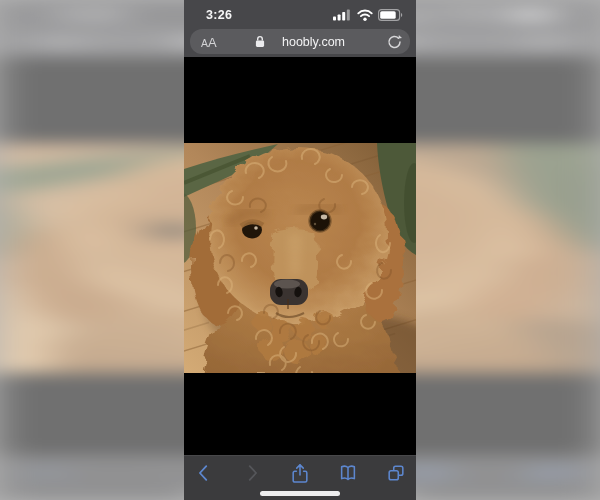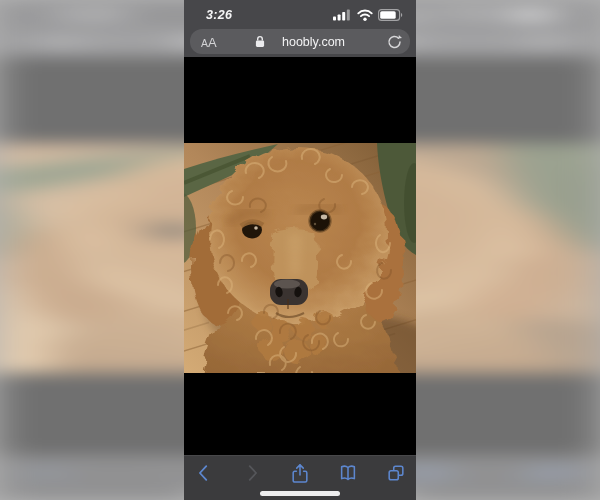--- a/index.html
+++ b/index.html
@@ -13,21 +13,21 @@
               filter:blur(8px); transform:scaleX(2.62); transform-origin:116px 50%; }
   .bg-dim { position:absolute; inset:0; background:rgba(255,255,255,0.44); }
 
   
   .phone { position:absolute; left:184px; top:0; width:232px; height:500px; }
   .phone-root { position:relative; width:232px; height:500px; overflow:hidden; }
 
   .chrome { height:57px; background:#47474a; padding-top:3px; }
   .statusbar { height:24px; display:flex; align-items:center; justify-content:space-between;
                padding:0 13px 0 22px; }
-  .time { color:#f5f5f6; font-size:12.5px; font-weight:bold; letter-spacing:.3px;font-style:italic; }
+  .time { color:#f5f5f6; font-size:12.5px; font-weight:bold; letter-spacing:.3px; }
   .sb-icons { display:flex; align-items:center; gap:5px; }
 
   .urlrow { margin-top:2px; padding:0 6px; }
   .pill { position:relative; height:25px; background:#5b5b5e; border-radius:12px;
           display:flex; align-items:center; justify-content:center; }
   .aa { position:absolute; left:11px; top:50%; transform:translateY(-50%);
         color:#d3d3d5; font-size:13px; line-height:1; display:inline-block; }
   .aa::first-letter { font-size:10.5px; }
   .host { display:flex; align-items:center; gap:17px; color:#f2f2f3; font-size:12.5px; }
   .reload { position:absolute; right:8px; top:50%; transform:translateY(-50%); display:flex; }

